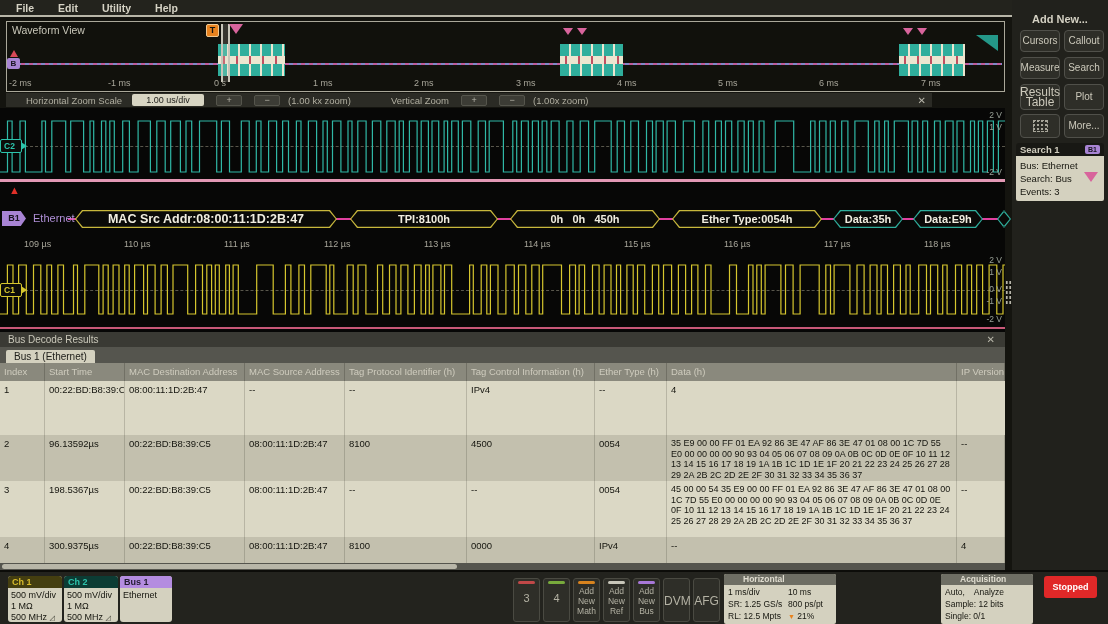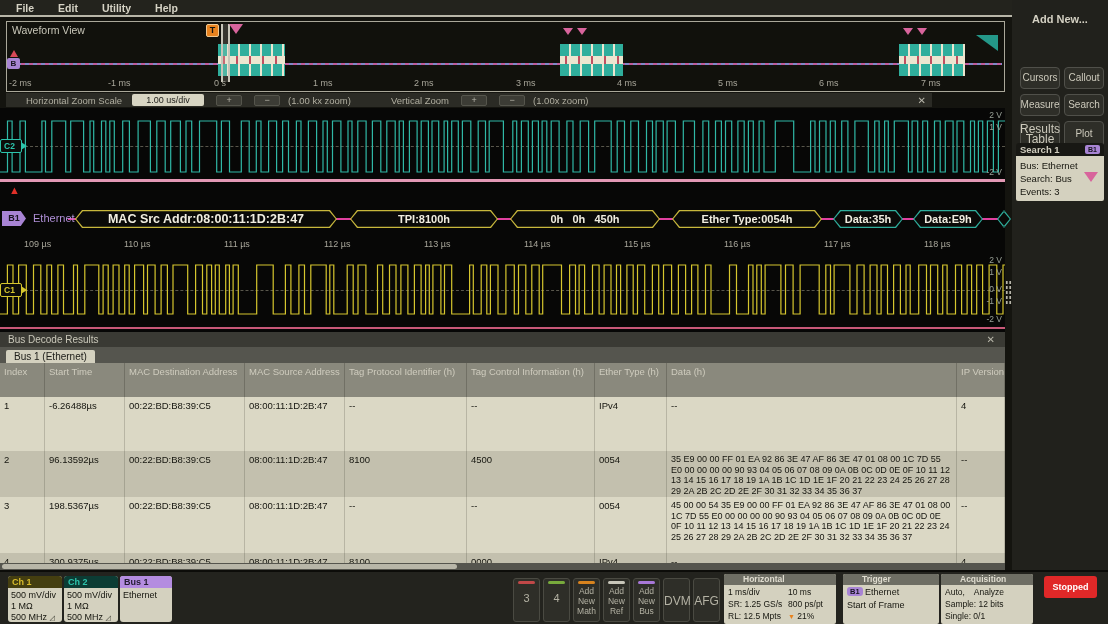--- a/index.html
+++ b/index.html
@@ -93,38 +93,38 @@
 
   
   .res { position:absolute; left:0; top:332px; width:1005px; height:238px; background:#8a897d; }
   .res-head { height:15px; background:#3a3a34; color:#cac8ba; font-size:10px; line-height:15px;
               padding-left:8px; display:flex; }
   .res-close { margin-left:auto; margin-right:10px; color:#b8b6aa; }
   .res-tabrow { height:16px; background:#55554e; display:flex; align-items:flex-end; }
   .res-tab { margin-left:6px; background:#d4d1bf; color:#20201c; font-size:10px; padding:1px 8px 1px 8px;
              border-radius:2px 2px 0 0; }
   .trow { display:grid; grid-template-columns:45px 80px 120px 100px 122px 128px 72px 290px 48px; width:1005px; }
-  .thead { height:34px; background:#8a897d; color:#cfccbe; font-size:9.5px; }
+  .thead { height:18px; background:#8a897d; color:#cfccbe; font-size:9.5px; }
   .thead .cell { line-height:18px; padding:0 4px; overflow:hidden; white-space:nowrap; border-right:1px solid rgba(40,40,32,.25); }
   .drow .cell { padding:3px 4px; font-size:9.5px; color:#15150f; overflow:hidden;
                 border-right:1px solid rgba(60,60,50,.22); }
   .drow.light { background:#dbd8c5; }
   .drow.dark { background:#c3c0ae; }
   .cell.hex { font-size:9px; line-height:10.5px; }
   .r1 { height:54px; } .r2 { height:46px; } .r3 { height:56px; } .r4 { height:28px; }
   .hscroll { position:absolute; left:0; bottom:0; width:1005px; height:7px; background:#55554e; }
   .hthumb { position:absolute; left:2px; top:1px; width:455px; height:5px; background:#b8b6a8; border-radius:3px; }
 
   
   .sidebar { position:absolute; left:1012px; top:0; width:96px; height:570px; background:#21211c; }
   .sb-title { position:absolute; left:0; top:13px; width:96px; text-align:center; color:#d4d1c3;
               font-size:11px; font-weight:bold; }
   .sbtn { position:absolute; width:40px; height:22px; background:#2e2e28; border:1px solid #50504a;
           border-radius:4px; color:#ccc9bb; font-size:10px; display:flex; align-items:center;
-          justify-content:center; text-align:center; line-height:10.5px; cursor:default;margin-top:37px; }
+          justify-content:center; text-align:center; line-height:10.5px; cursor:default; }
   .sel-icon { width:15px; height:12px; border:1px dashed #a8a69a;
               background-image:radial-gradient(#a8a69a 0.8px, transparent 1px); background-size:4px 4px;
               background-position:2px 2px; }
   .search-card { position:absolute; left:4px; top:143px; width:88px; }
   .sc-head { height:13px; background:#181814; border-radius:3px 3px 0 0; color:#d0cdbf; font-size:9.5px;
              font-weight:bold; line-height:13px; padding:0 4px; display:flex; }
   .sc-badge { margin-left:auto; background:#a884d4; color:#181420; border-radius:2px; font-size:7px;
               font-weight:bold; height:9px; line-height:9px; padding:0 3px; margin-top:2px; }
   .sc-body { position:relative; background:#d4d1bf; padding:3px 4px; font-size:9.5px; line-height:13px;
              color:#16160f; border-radius:0 0 2px 2px; }
@@ -302,21 +302,20 @@
       <span class="cell">MAC Destination Address</span>
       <span class="cell">MAC Source Address</span>
       <span class="cell">Tag Protocol Identifier (h)</span>
       <span class="cell">Tag Control Information (h)</span>
       <span class="cell">Ether Type (h)</span>
       <span class="cell">Data (h)</span>
       <span class="cell">IP Version</span>
     </div>
     <div class="trow drow light r1">
       <span class="cell">1</span>
-      <span class="cell">-6.26488µs</span>
       <span class="cell">00:22:BD:B8:39:C5</span>
       <span class="cell">08:00:11:1D:2B:47</span>
       <span class="cell">--</span>
       <span class="cell">--</span>
       <span class="cell">IPv4</span>
       <span class="cell">--</span>
       <span class="cell">4</span>
     </div>
     <div class="trow drow dark r2">
       <span class="cell">2</span>
@@ -443,27 +442,20 @@
         <div class="mp-row">
             <span class="mp-c1">SR: 1.25 GS/s</span>
             <span>800 ps/pt</span>
           </div>
         <div class="mp-row">
             <span class="mp-c1">RL: 12.5 Mpts</span>
             <span><span class="up-icon">▼</span> <span>21%</span></span>
           </div>
       </div>
     </div>
-    <div class="mini-panel" style="left:843px;width:96px">
-      <div class="mp-h">Trigger</div>
-      <div class="mp-b" style="font-size:9px;line-height:13px">
-        <div><span class="b1pill">B1</span> <span>Ethernet</span></div>
-        <div>Start of Frame</div>
-      </div>
-    </div>
     <div class="mini-panel" style="left:941px;width:92px">
       <div class="mp-h">Acquisition</div>
       <div class="mp-b">
         <div class="pre">Auto,    Analyze</div>
         <div>Sample: 12 bits</div>
         <div>Single: 0/1</div>
       </div>
     </div>
     <div class="stopped-btn">Stopped</div>
   </div>

